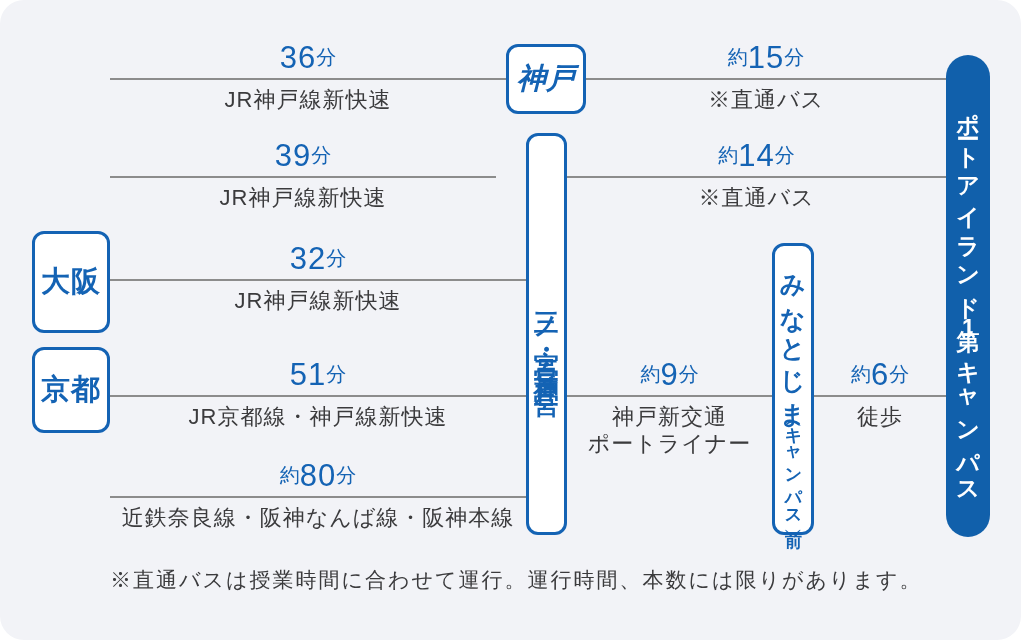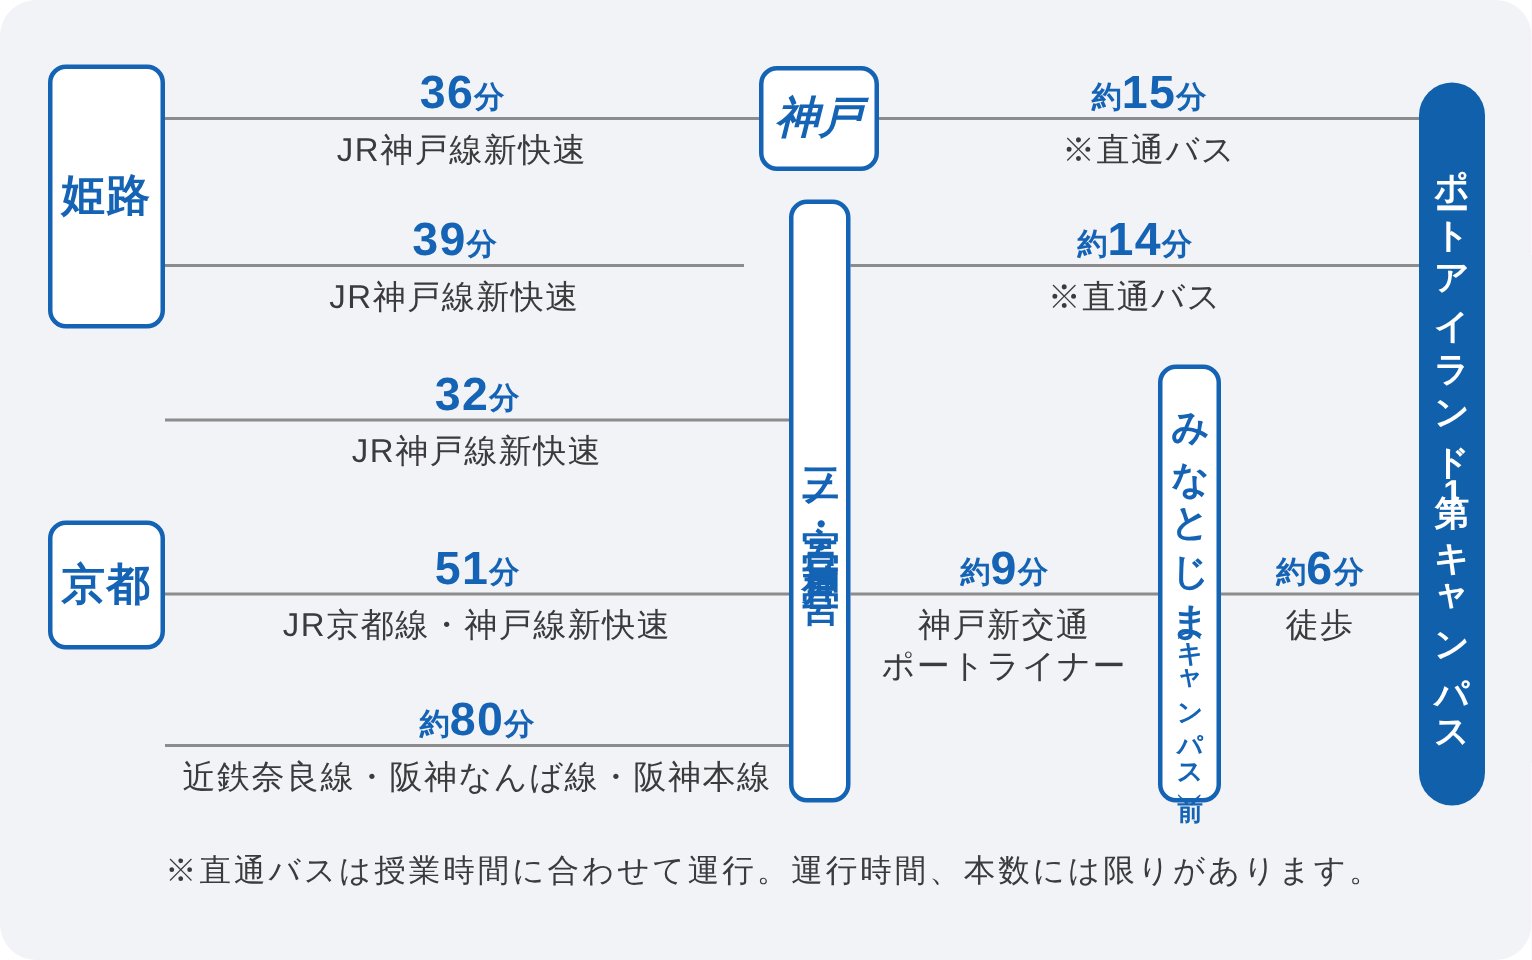--- a/index.html
+++ b/index.html
@@ -51,22 +51,22 @@
     position:absolute;left:946px;top:55px;width:44px;height:482px;
     background:var(--pill);border-radius:22px;
     display:flex;align-items:center;justify-content:center;
     writing-mode:vertical-rl;text-orientation:upright;
     color:#fff;font-size:23px;font-weight:600;letter-spacing:4px;line-height:1;
     z-index:2;
   }
   
   .seg{position:absolute;text-align:center;z-index:1;}
   .seg .time{
-    display:flex;justify-content:center;align-items:flex-end;
-    height:40px;padding-bottom:1px;color:var(--blue);font-weight:700;
+    display:flex;justify-content:center;align-items:center;
+    height:40px;padding-bottom:1px;color:var(--blue);font-weight:400;
   }
   .t-prefix,.t-unit{font-size:20px;line-height:1.15;}
   .t-num{font-size:31px;line-height:1;letter-spacing:1px;}
   .seg .line{height:1.5px;background:var(--line);}
   .seg .via{
     margin-top:6px;font-size:22px;color:var(--ink);font-weight:500;
     letter-spacing:1px;line-height:1.25;
   }
   #seg-0{left:110px;top:38px;width:396px;}
   #seg-1{left:586px;top:38px;width:360px;}
@@ -81,22 +81,22 @@
   #footnote{
     position:absolute;left:110px;top:566px;width:840px;
     font-size:21px;color:var(--ink);font-weight:500;letter-spacing:2px;
   }
 </style>
 </head>
 <body>
 
 <div class="card">
 
-  <div class="citybox" id="box-himeji">
-    <span>姫路</span>
+  <div class="citybox" id="box-osaka">
+    <span>大阪</span>
   </div>
   <div class="citybox" id="box-kyoto">
     <span>京都</span>
   </div>
 
   <div id="box-kobe">
     <span>神戸</span>
   </div>
 
   <div class="vbox" id="box-sannomiya">

